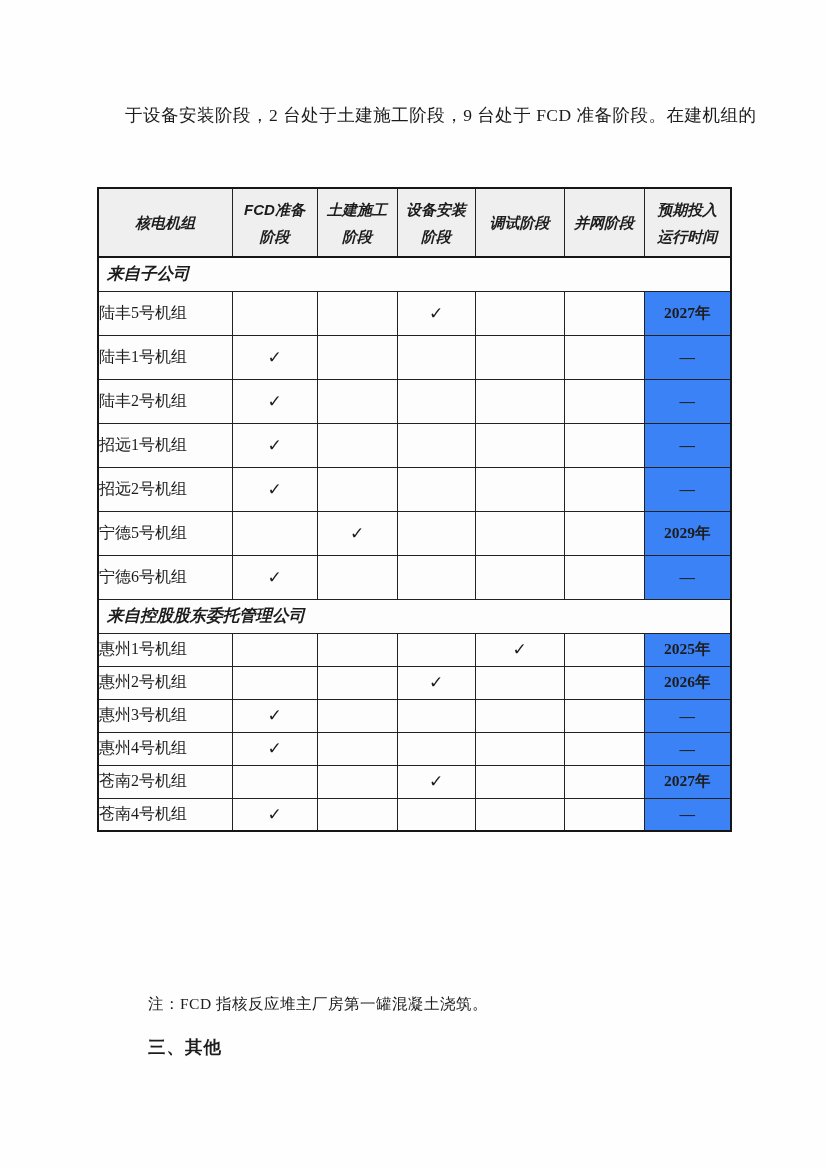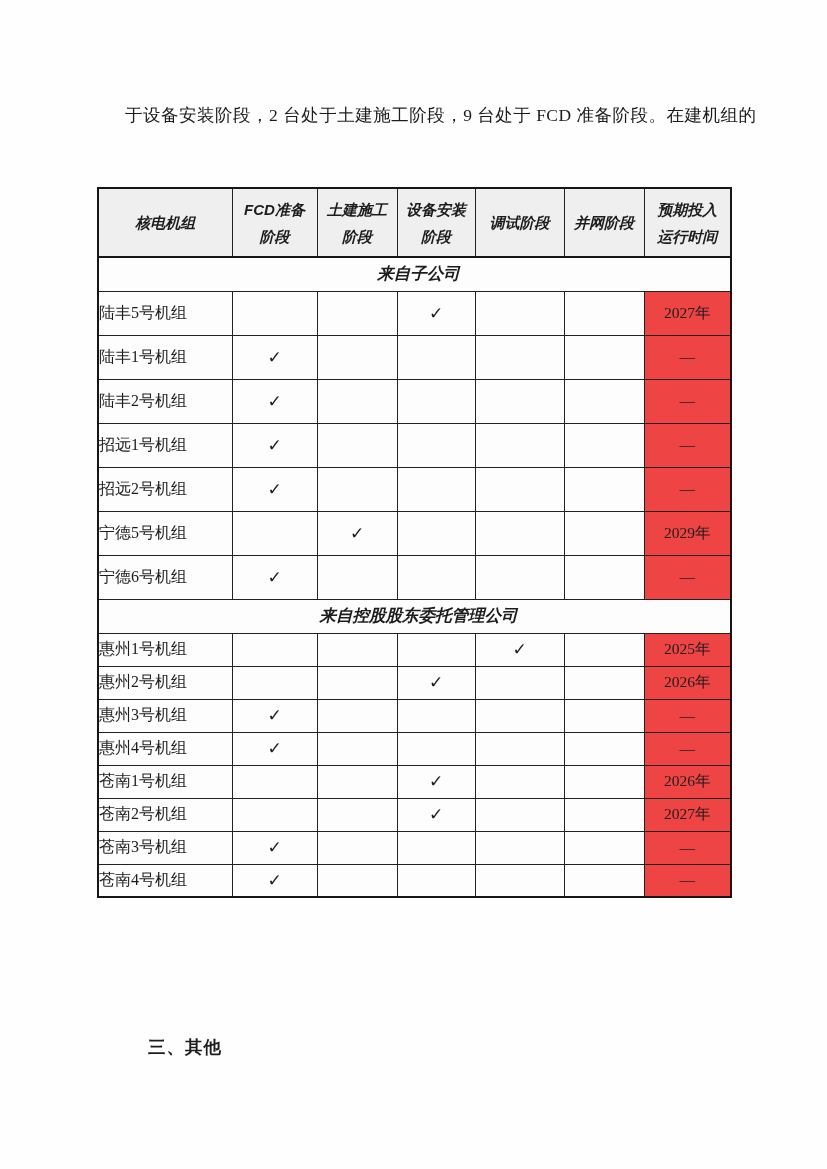--- a/index.html
+++ b/index.html
@@ -41,21 +41,21 @@
     vertical-align: middle;
     line-height: 27px;
     border-bottom: 2px solid #161616;
   }
   .section-row { height: 34px; }
   .section-row td {
     font-family: "Liberation Sans", "DejaVu Sans", sans-serif;
     font-weight: bold;
     font-style: italic;
     font-size: 16.5px;
-    text-align: center;
+    text-align: left;
     padding-left: 8px;
     background: #fdfdfd;
   }
   .row-tall { height: 44px; }
   .row-short { height: 33px; }
   .unit-cell {
     text-align: left;
     padding-left: 9px;
     font-size: 16px;
     background: #fdfdfd;
@@ -64,21 +64,22 @@
   .stage-cell {
     text-align: center;
     vertical-align: middle;
     font-size: 17px;
     background: #fdfdfd;
   }
   .expected-cell {
     text-align: center;
     vertical-align: middle;
     font-size: 15.5px;
-    background: #ef4444;
+    background: #3b82f6;
+    font-weight: bold;
   }
 
   .note {
     position: absolute; left: 148px; top: 994px;
     font-size: 15.5px; letter-spacing: 0.5px;
     white-space: nowrap;
   }
   .next-heading {
     position: absolute; left: 148px; top: 1035px;
     font-family: Liberation Serif, serif;
@@ -238,54 +239,37 @@
         <tr class="row-short">
           <td class="unit-cell">惠州4号机组</td>
           <td class="stage-cell">✓</td>
           <td class="stage-cell"></td>
           <td class="stage-cell"></td>
           <td class="stage-cell"></td>
           <td class="stage-cell"></td>
           <td class="expected-cell">—</td>
         </tr>
         <tr class="row-short">
-          <td class="unit-cell">苍南1号机组</td>
-          <td class="stage-cell"></td>
-          <td class="stage-cell"></td>
-          <td class="stage-cell">✓</td>
-          <td class="stage-cell"></td>
-          <td class="stage-cell"></td>
-          <td class="expected-cell">2026年</td>
-        </tr>
-        <tr class="row-short">
           <td class="unit-cell">苍南2号机组</td>
           <td class="stage-cell"></td>
           <td class="stage-cell"></td>
           <td class="stage-cell">✓</td>
           <td class="stage-cell"></td>
           <td class="stage-cell"></td>
           <td class="expected-cell">2027年</td>
-        </tr>
-        <tr class="row-short">
-          <td class="unit-cell">苍南3号机组</td>
-          <td class="stage-cell">✓</td>
-          <td class="stage-cell"></td>
-          <td class="stage-cell"></td>
-          <td class="stage-cell"></td>
-          <td class="stage-cell"></td>
-          <td class="expected-cell">—</td>
         </tr>
         <tr class="row-short">
           <td class="unit-cell">苍南4号机组</td>
           <td class="stage-cell">✓</td>
           <td class="stage-cell"></td>
           <td class="stage-cell"></td>
           <td class="stage-cell"></td>
           <td class="stage-cell"></td>
           <td class="expected-cell">—</td>
         </tr>
       </tbody>
   </table>
 
+  <div class="note">注：FCD 指核反应堆主厂房第一罐混凝土浇筑。</div>
 
   <div class="next-heading">三、其他</div>
 
 </div>
 
 </body></html>

